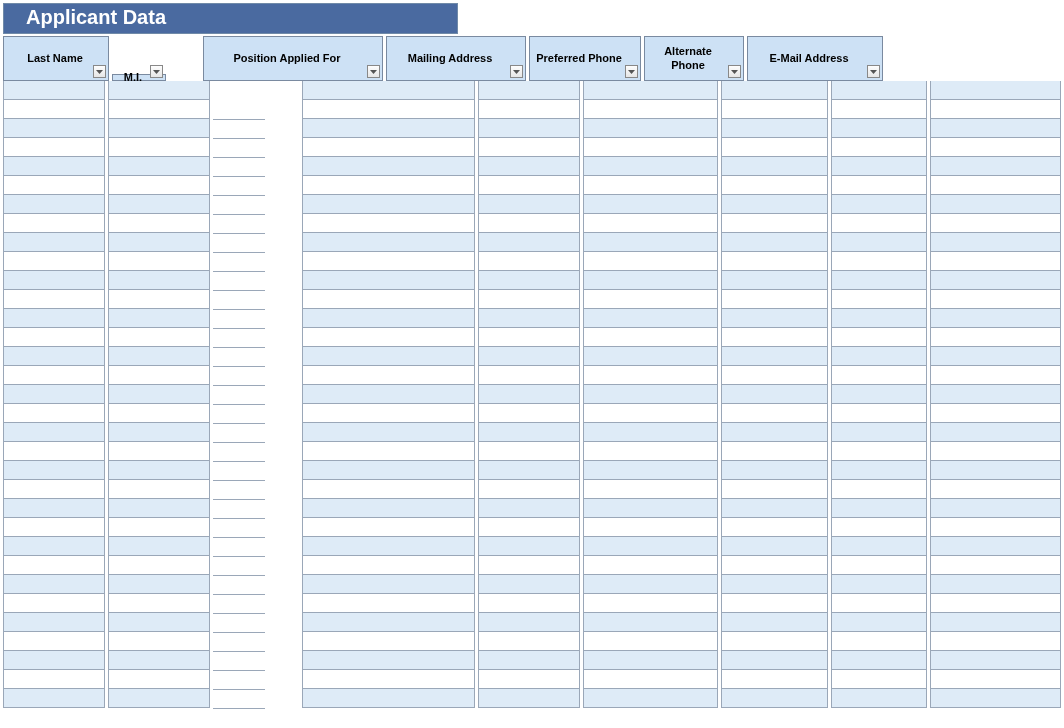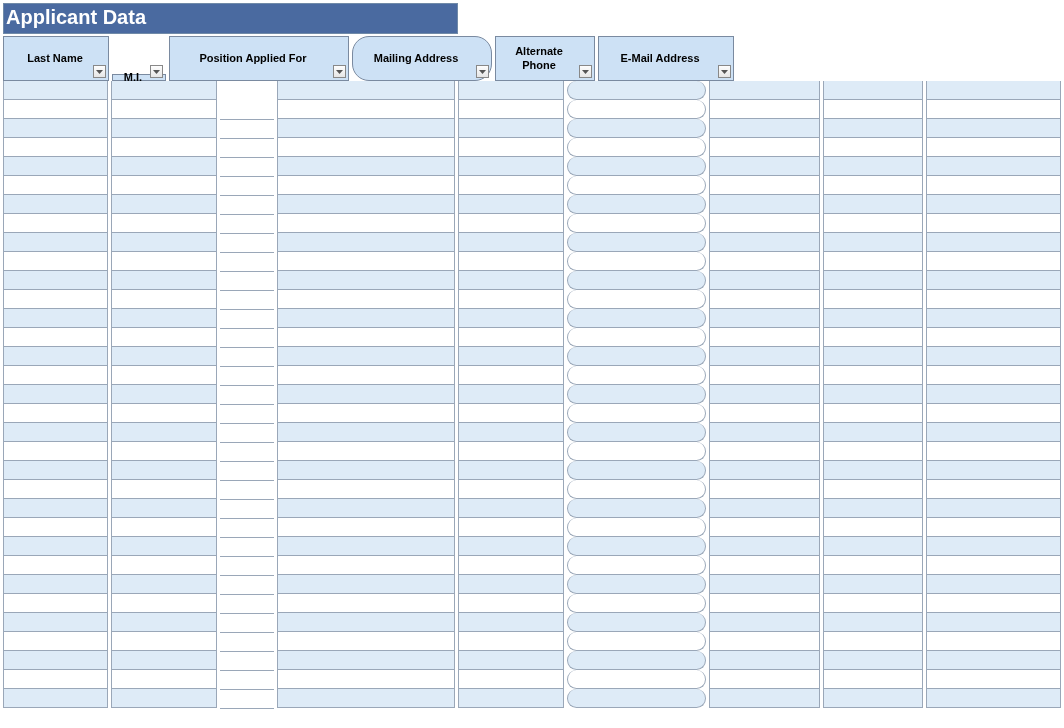--- a/index.html
+++ b/index.html
@@ -13,21 +13,21 @@
   }
   .title-bar {
     display: flex;
     height: 31px;
   }
   .title-cell {
     background: #4a6aa0;
     color: #ffffff;
     font-weight: bold;
     font-size: 20px;
-    padding: 2px 6px 0 2px;
+    padding: 2px 6px 0 22px;
     width: 455px;
     border: 1px solid #708aa8;
     display: flex;
     align-items: flex-start;
   }
   .title-rest {
     flex: 1;
     background: #ffffff;
   }
   .header-row {
@@ -76,23 +76,23 @@
     margin-right: 3px;
   }
   .data-cell:last-child { margin-right: 0; }
   .row-even .data-cell { background: #deebf7; }
   .row-odd  .data-cell { background: #ffffff; }
 
   
   .c0 { width: 106px; padding-left: 12px; }
   .c1 { width: 106px; }
   .c2 { width: 54px; margin-top: 38px;  }
-  .c3 { width: 180px; }
+  .c3 { width: 180px; margin-left: 34px; }
   .c4 { width: 106px; }
-  .c5 { width: 140px; border-radius: 17px; }
+  .c5 { width: 140px; }
   .c6 { width: 112px; }
   .c7 { width: 100px; }
   .c8 { width: 136px; }
 </style>
 </head>
 <body>
 
 <div class="title-bar">
   <div class="title-cell">Applicant Data</div>
   <div class="title-rest"></div>
@@ -124,20 +124,28 @@
     </div>
   </div>
   <div class="header-cell c5">
     <span>Mailing Address</span>
     <div class="filter-btn">
       <svg width="7" height="4">
           <polygon points="0,0 7,0 3.5,4" fill="#555"></polygon>
         </svg>
     </div>
   </div>
+  <div class="header-cell c6">
+    <span>Preferred Phone</span>
+    <div class="filter-btn">
+      <svg width="7" height="4">
+          <polygon points="0,0 7,0 3.5,4" fill="#555"></polygon>
+        </svg>
+    </div>
+  </div>
   <div class="header-cell c7">
     <span>Alternate Phone</span>
     <div class="filter-btn">
       <svg width="7" height="4">
           <polygon points="0,0 7,0 3.5,4" fill="#555"></polygon>
         </svg>
     </div>
   </div>
   <div class="header-cell c8">
     <span>E-Mail Address</span>

